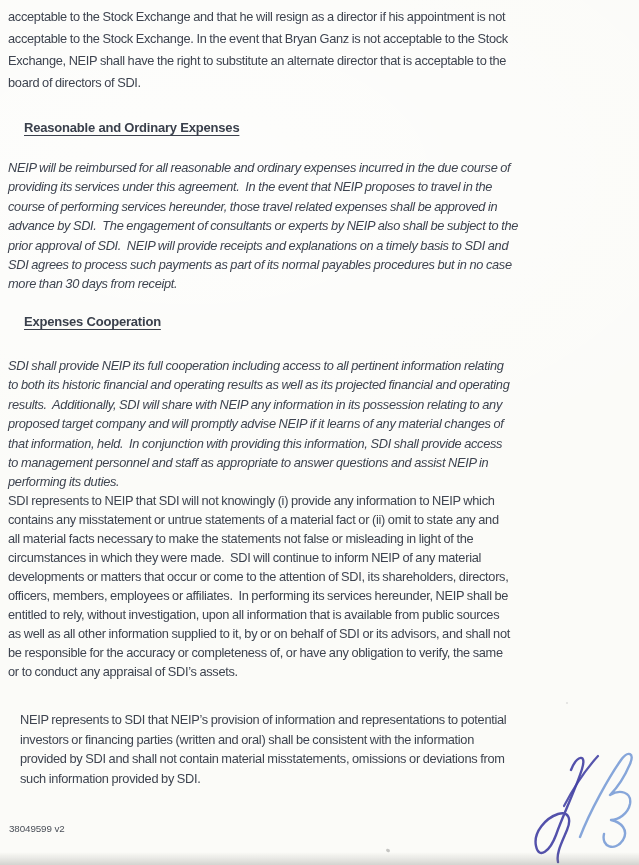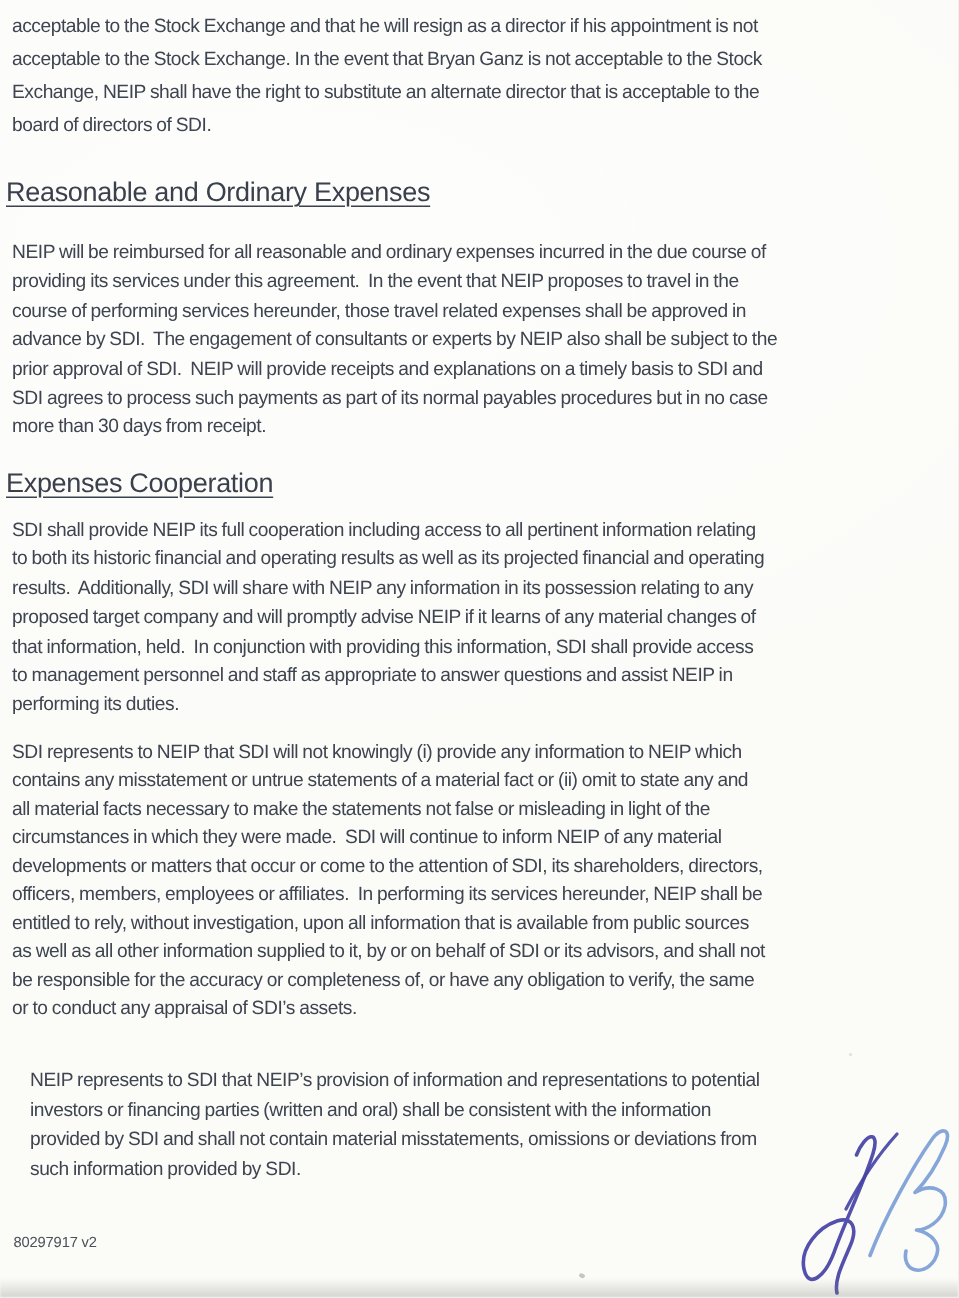--- a/index.html
+++ b/index.html
@@ -24,28 +24,28 @@
     left: 8px;
     margin: 0;
     white-space: pre;
     font-size: 12.8px;
     letter-spacing: -0.3px;
     word-spacing: -0.4px;
     color: #3e4450;
   }
   .lh22 { line-height: 22px; }
   .lh195 { line-height: 19.5px; }
-  .lh194 { line-height: 19.4px; }
+  .lh194 { line-height: 19.4px; font-style: italic; }
   .lh19 { line-height: 19px; }
   .heading {
     position: absolute;
-    left: 4px;
+    left: 24px;
     margin: 0;
-    font-size: 18px;
-    font-weight: normal;
+    font-size: 13px;
+    font-weight: bold;
     letter-spacing: -0.2px;
     color: #3a404c;
     text-decoration: underline;
     text-decoration-thickness: 1.4px;
     text-underline-offset: 3px;
     line-height: 16px;
   }
   .footer-id {
     position: absolute;
     left: 9px;
@@ -98,21 +98,21 @@
   <p class="para lh194" style="top: 158px;">NEIP will be reimbursed for all reasonable and ordinary expenses incurred in the due course of
 providing its services under this agreement.  In the event that NEIP proposes to travel in the
 course of performing services hereunder, those travel related expenses shall be approved in
 advance by SDI.  The engagement of consultants or experts by NEIP also shall be subject to the
 prior approval of SDI.  NEIP will provide receipts and explanations on a timely basis to SDI and
 SDI agrees to process such payments as part of its normal payables procedures but in no case
 more than 30 days from receipt.</p>
 
   <h2 class="heading" style="top: 314px;">Expenses Cooperation</h2>
 
-  <p class="para lh194" style="top: 343px;">SDI shall provide NEIP its full cooperation including access to all pertinent information relating
+  <p class="para lh194" style="top: 356px;">SDI shall provide NEIP its full cooperation including access to all pertinent information relating
 to both its historic financial and operating results as well as its projected financial and operating
 results.  Additionally, SDI will share with NEIP any information in its possession relating to any
 proposed target company and will promptly advise NEIP if it learns of any material changes of
 that information, held.  In conjunction with providing this information, SDI shall provide access
 to management personnel and staff as appropriate to answer questions and assist NEIP in
 performing its duties.</p>
 
   <p class="para lh19" style="top: 491px;">SDI represents to NEIP that SDI will not knowingly (i) provide any information to NEIP which
 contains any misstatement or untrue statements of a material fact or (ii) omit to state any and
 all material facts necessary to make the statements not false or misleading in light of the
@@ -122,21 +122,21 @@
 entitled to rely, without investigation, upon all information that is available from public sources
 as well as all other information supplied to it, by or on behalf of SDI or its advisors, and shall not
 be responsible for the accuracy or completeness of, or have any obligation to verify, the same
 or to conduct any appraisal of SDI’s assets.</p>
 
   <p class="para lh195" style="top: 710px; margin-left: 12px;">NEIP represents to SDI that NEIP’s provision of information and representations to potential
 investors or financing parties (written and oral) shall be consistent with the information
 provided by SDI and shall not contain material misstatements, omissions or deviations from
 such information provided by SDI.</p>
 
-  <p class="footer-id">80297917 v2</p>
+  <p class="footer-id">38049599 v2</p>
 
   <svg class="initials-svg" viewBox="0 0 122 122" xmlns="http://www.w3.org/2000/svg">
 
     <g fill="none" stroke-linecap="round" stroke-linejoin="round">
       <path stroke="#4442a4" stroke-width="2.2" opacity="0.9" d="M 78 13 C 68 24 55 42 44 63"></path>
       <path stroke="#4442a4" stroke-width="2.4" opacity="0.92" d="M 51 27 C 57 12 67 10 62 26 C 55 48 43 72 36 92 C 30 108 19 117 16 103 C 13 89 26 75 38 71 C 48 68 52 75 47 87 C 42 99 36 110 38 119"></path>
     </g>
 
     <g fill="none" stroke-linecap="round" stroke-linejoin="round">
       <path stroke="#80a1d8" stroke-width="2.4" opacity="0.95" d="M 60 94 C 70 68 89 34 101 17 C 108 7 115 10 110 21 C 104 35 97 45 90 52 C 100 46 112 49 110 61 C 108 71 98 77 91 77 C 101 79 109 87 103 97 C 95 109 81 104 84 91"></path>

